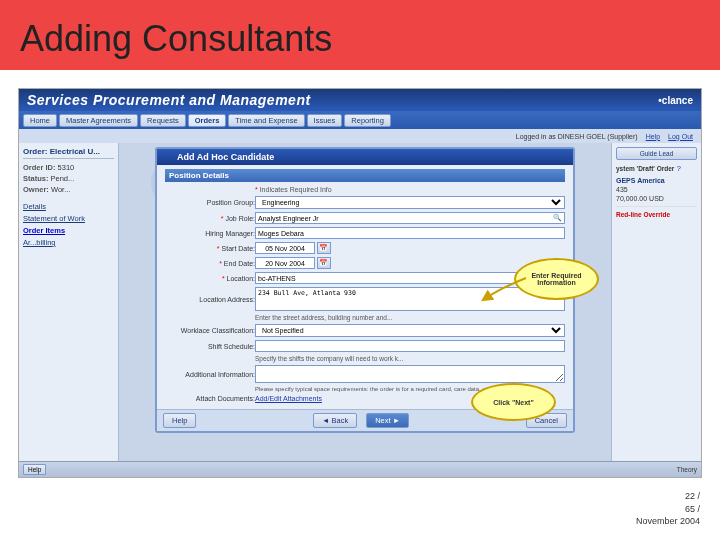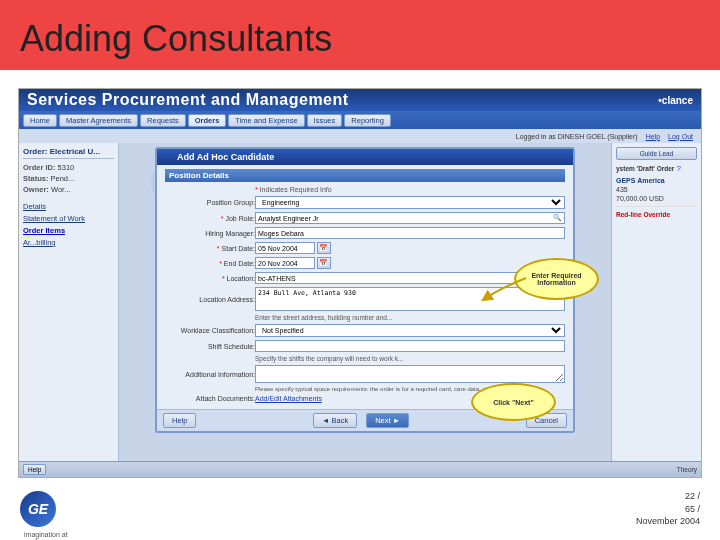--- a/index.html
+++ b/index.html
@@ -40,23 +40,24 @@
     .top-nav {
       background: linear-gradient(to bottom, #1a3a7a, #2a5ab8);
       height: 22px;
       display: flex;
       align-items: center;
       justify-content: space-between;
       padding: 0 8px;
     }
     .top-nav-title {
       color: #fff;
-      font-size: 16px;
+      font-size: 14px;
       font-weight: bold;
       letter-spacing: 0.5px;
+      font-style: italic;
     }
     .top-nav-brand {
       color: #fff;
       font-size: 10px;
       font-weight: bold;
     }
 
     
     .second-nav {
       background: linear-gradient(to bottom, #3a6abf, #2a5ab0);
@@ -235,20 +236,21 @@
       gap: 2px;
       flex: 1;
     }
     .date-input {
       width: 60px;
       height: 12px;
       border: 1px solid #7a9ad0;
       background: #fff;
       font-size: 7px;
       padding: 1px 2px;
+      text-align: center;
     }
     .cal-btn {
       width: 14px;
       height: 12px;
       background: linear-gradient(to bottom, #e8eef8, #c8d4e8);
       border: 1px solid #7a9ad0;
       display: flex;
       align-items: center;
       justify-content: center;
       font-size: 7px;
@@ -637,24 +639,18 @@
   </div>
 
   <div class="app-footer">
     <button class="app-footer-btn">Help</button>
     <span class="app-footer-status">Theory</span>
   </div>
 
 </div>
 
 <div id="bottom-area">
-  <div class="ge-logo">
-    <div class="ge-logo-circle">
-      <span>GE</span>
-    </div>
-    <div class="ge-tagline">imagination at work</div>
-  </div>
   <div class="page-info">
     <div>22 /</div>
     <div>65 /</div>
     <div>November 2004</div>
   </div>
 </div>
 
 </body></html>

